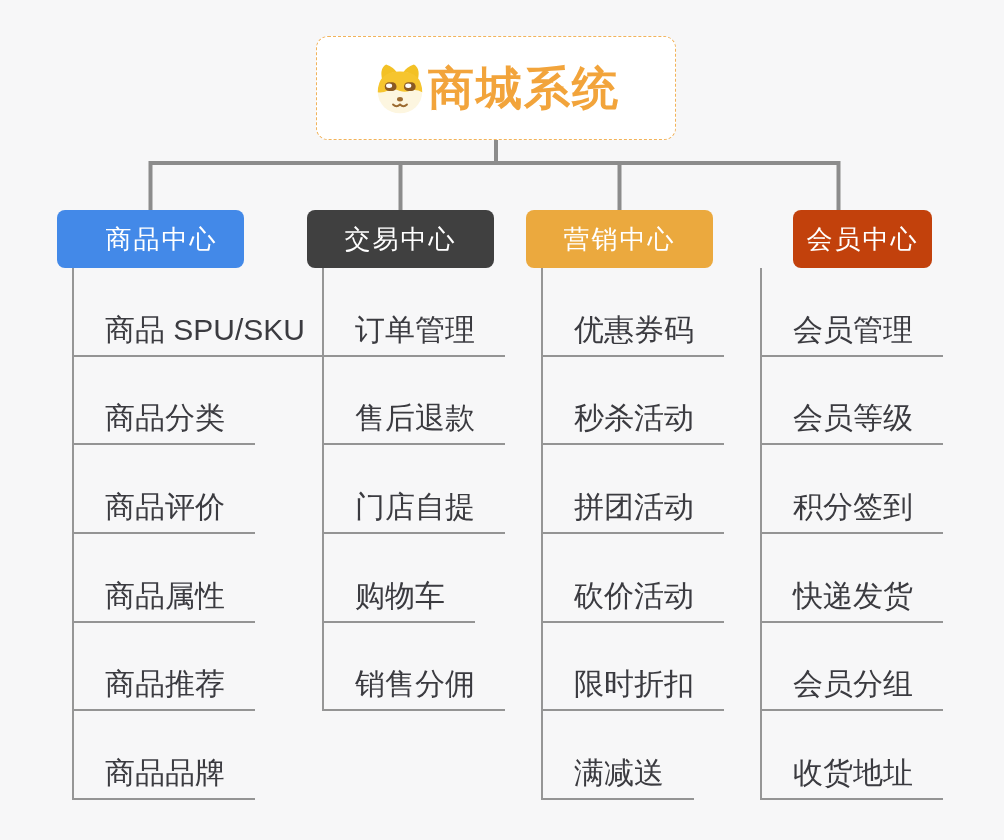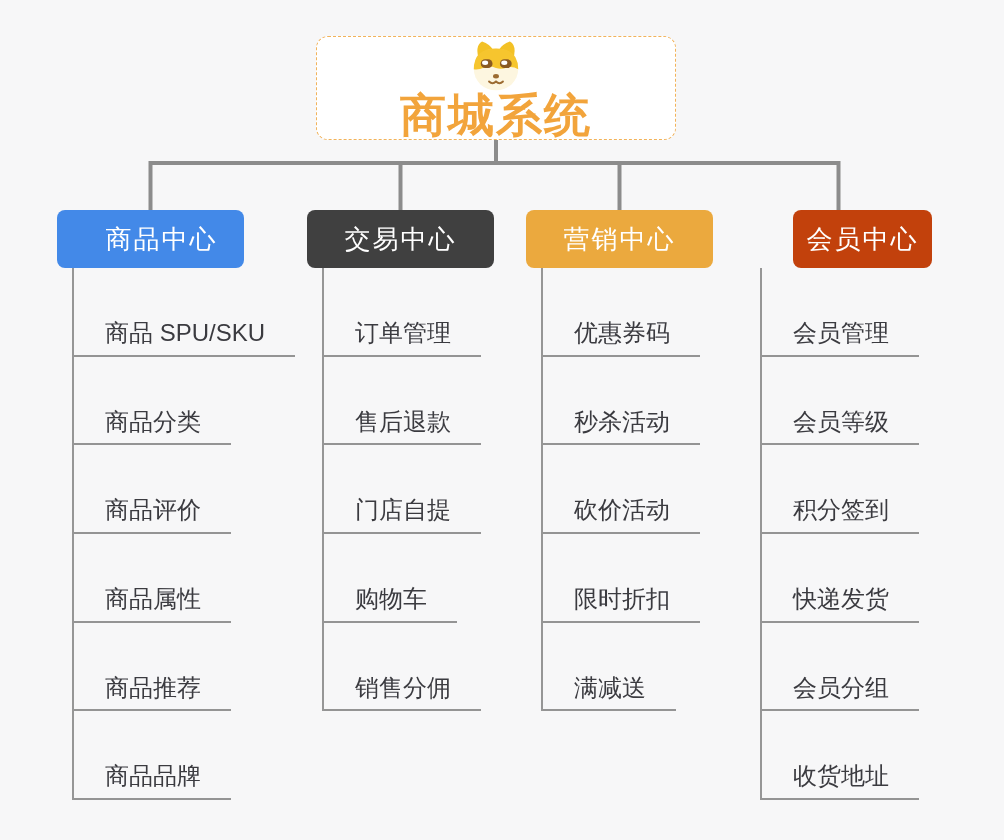--- a/index.html
+++ b/index.html
@@ -12,21 +12,20 @@
   .canvas { position:relative; width:1004px; height:840px; }
 
   .connectors { position:absolute; left:0; top:0; pointer-events:none; }
 
   
   .root {
     position:absolute; left:316px; top:36px; width:360px; height:104px;
     background:#ffffff; border:1px dashed #f2b35a; border-radius:12px;
     display:flex; align-items:center; justify-content:center; 
     z-index:2;
-    flex-direction:column;
   }
   .root-title {
     font-size:46px; font-weight:600; letter-spacing:2px; color:#f2a43b;
     line-height:1;
   }
   .doge { width:56px; height:54px; flex:0 0 auto; }
 
   
   .branch { position:absolute; top:210px; width:187px; }
   .b0 { left:57px; } .b1 { left:307px; } .b2 { left:526px;text-align:center; } .b3 { left:745px; }
@@ -38,21 +37,21 @@
   }
 
   .leaves { list-style:none; margin-left:15px; position:relative; }
   .leaves::before {
     content:""; position:absolute; left:0; top:0; bottom:0;
     width:2px; background:#969696;
   }
   .leaf { height:88.7px; display:flex; align-items:flex-end; }
   .leaf-label {
     display:inline-block; white-space:nowrap;
-    font-size:24px; color:#3b3b40; line-height:1.2;
+    font-size:30px; color:#3b3b40; line-height:1.2;
     padding:0 30px 7px 33px;
     border-bottom:2px solid #949494;
   }
 </style>
 </head>
 <body>
 
 <div class="canvas">
 
   <svg class="connectors" width="1004" height="840">
@@ -130,20 +129,23 @@
   <div class="branch b2">
     <div class="branch-header" style="background-color: rgb(235, 169, 62);">营销中心</div>
     <ul class="leaves">
       <li class="leaf">
           <span class="leaf-label">优惠券码</span>
         </li>
       <li class="leaf">
           <span class="leaf-label">秒杀活动</span>
         </li>
       <li class="leaf">
+          <span class="leaf-label">拼团活动</span>
+        </li>
+      <li class="leaf">
           <span class="leaf-label">砍价活动</span>
         </li>
       <li class="leaf">
           <span class="leaf-label">限时折扣</span>
         </li>
       <li class="leaf">
           <span class="leaf-label">满减送</span>
         </li>
     </ul>
   </div>

